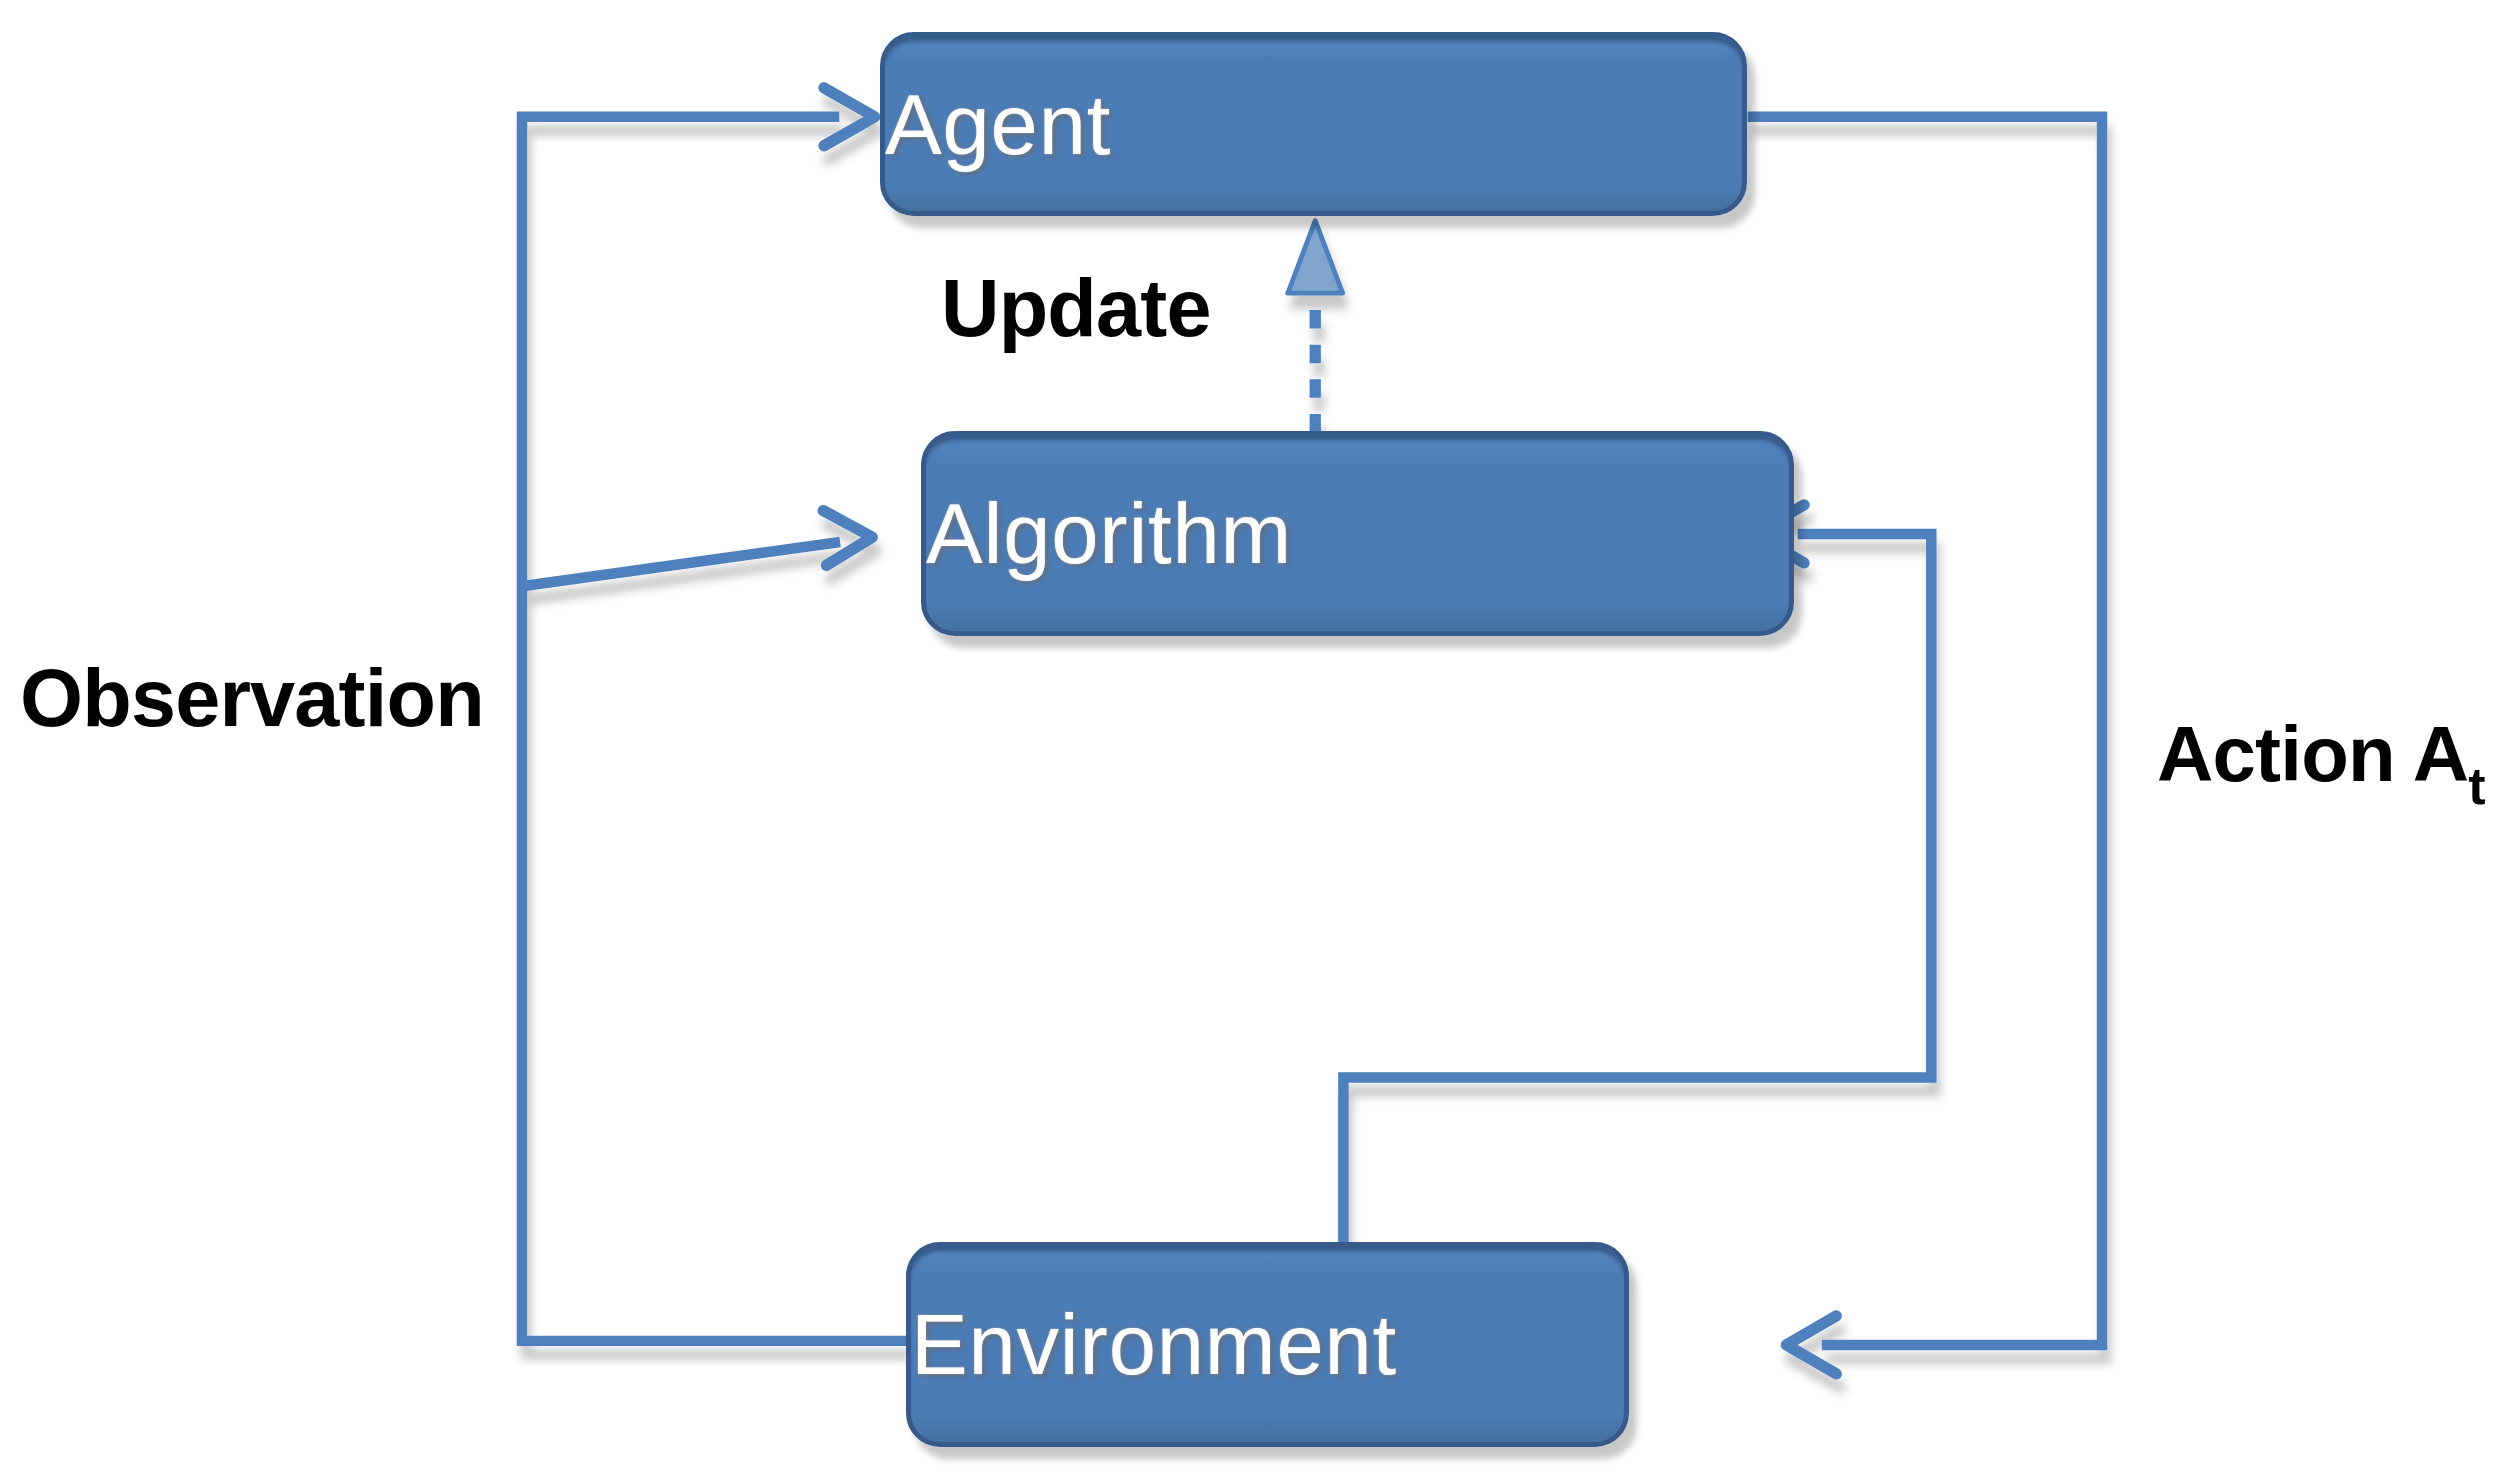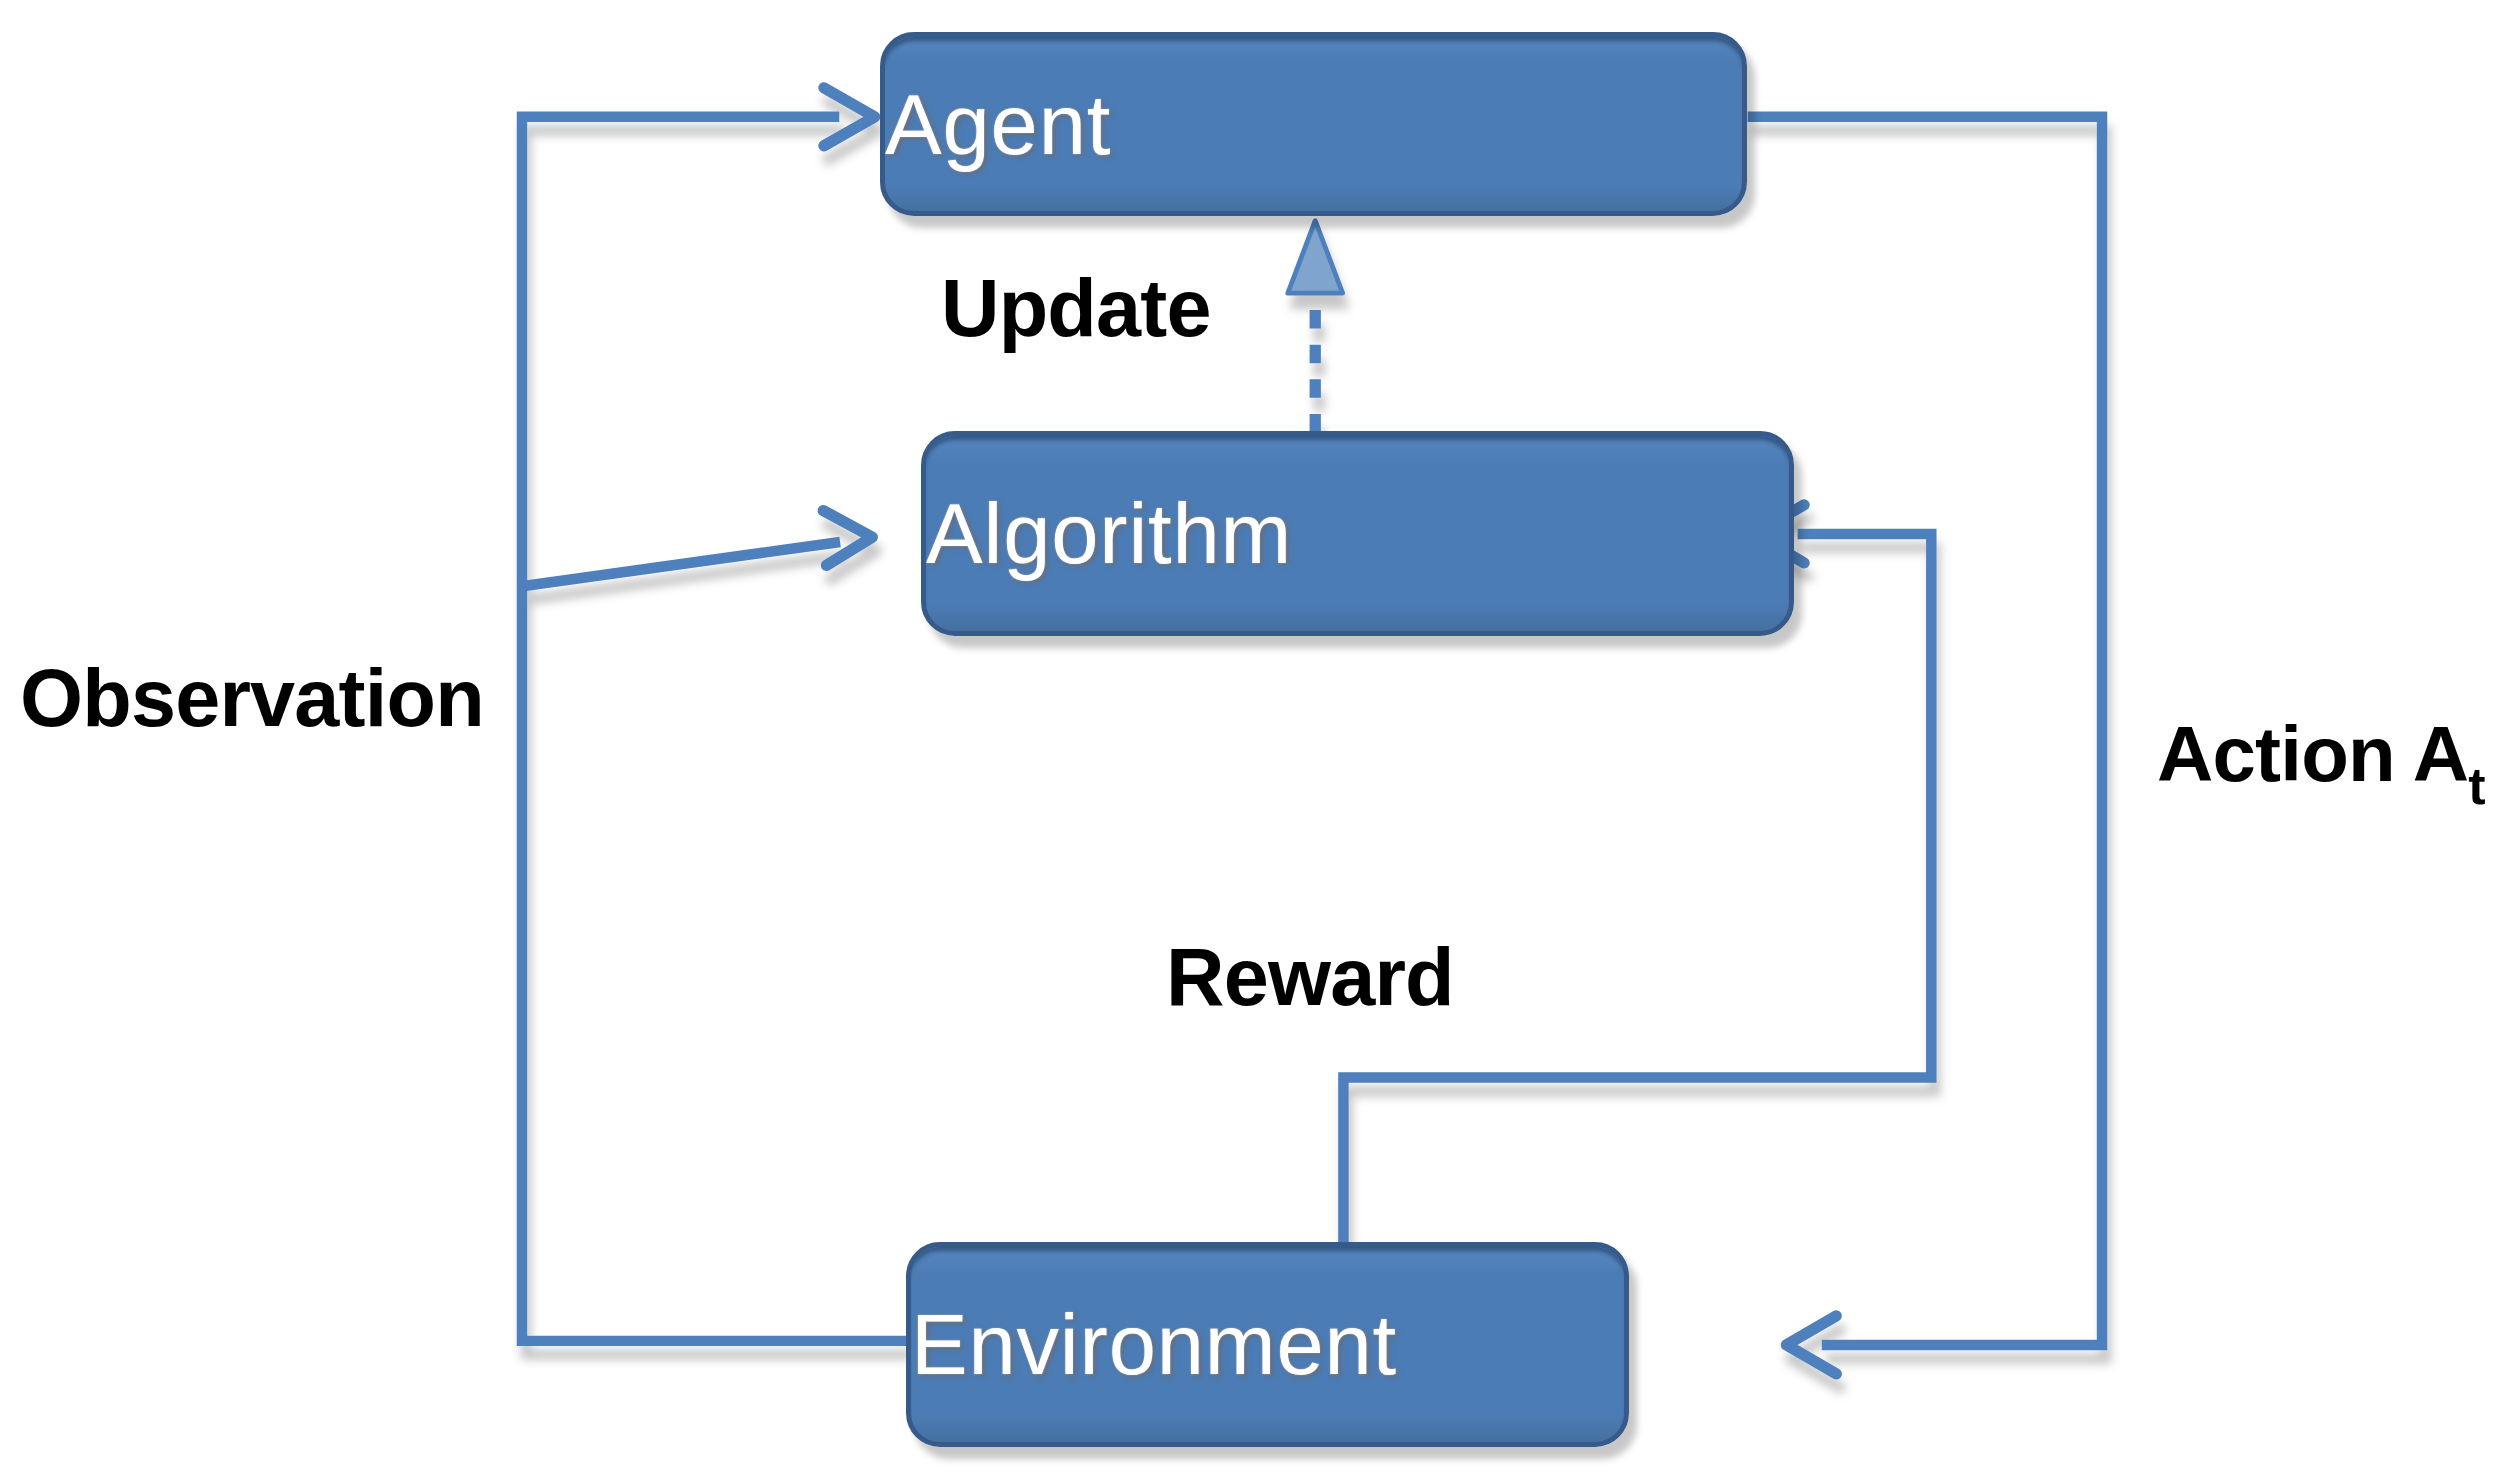--- a/index.html
+++ b/index.html
@@ -128,18 +128,17 @@
   </div>
 
   <div class="node" id="node-environment">
     <span class="node-label">Environment</span>
   </div>
 
   <div class="edge-label" id="label-observation">Observation</div>
 
   <div class="edge-label" id="label-update">Update</div>
 
-  <div class="edge-label" id="label-reward">Reward</div>
 
   <div class="edge-label" id="label-action"><span>Action A</span><sub>t</sub></div>
 
 </div>
 
 
 </body></html>

